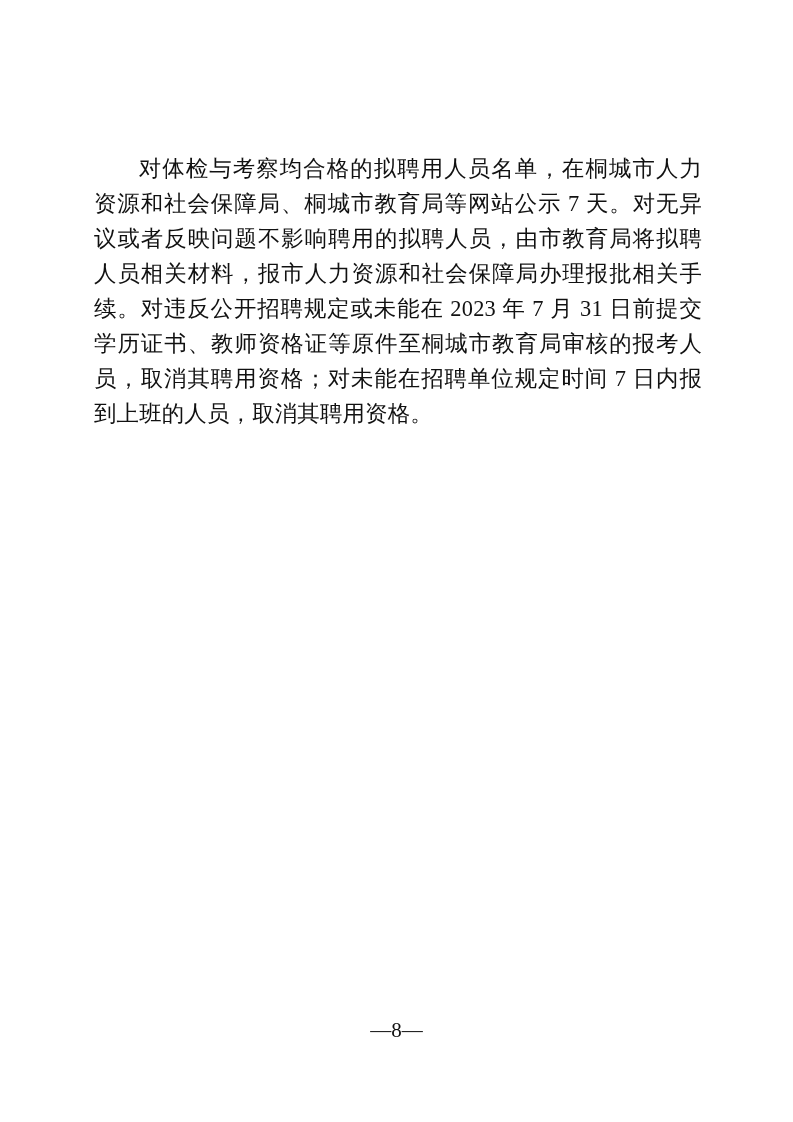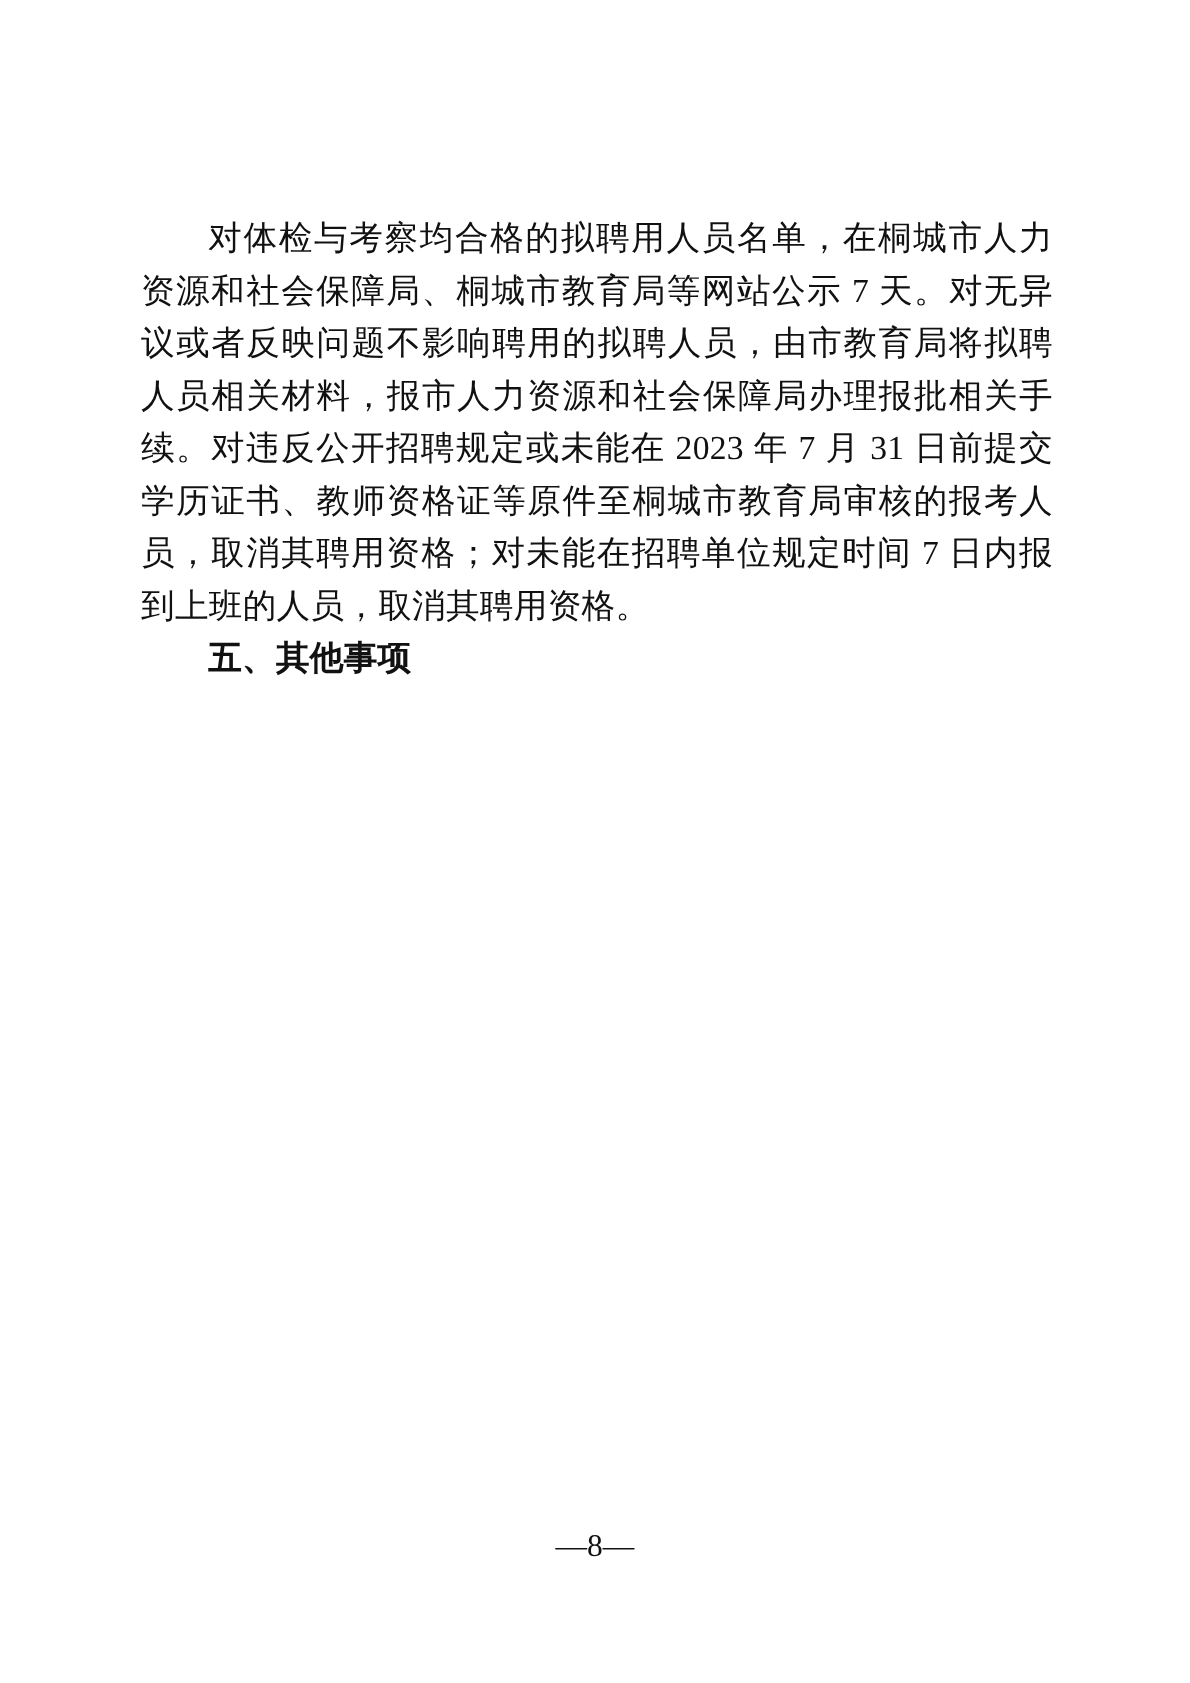--- a/index.html
+++ b/index.html
@@ -14,21 +14,21 @@
     color: #111111;
   }
   .page {
     position: absolute;
     inset: 0;
     background: #ffffff;
   }
   .content {
     position: absolute;
     left: 94px;
-    top: 141px;
+    top: 151px;
     width: 608px;
   }
   .content p {
     margin: 0;
     padding: 0;
     font-size: 22.4px;
     line-height: 35px;
     text-align: justify;
     text-indent: 2em;
     letter-spacing: 0.2px;
@@ -50,16 +50,15 @@
     font-family: "Liberation Serif", serif;
     color: #111111;
   }
 </style>
 </head>
 <body>
 
 <div class="page">
   <div class="content">
       <p class="body">对体检与考察均合格的拟聘用人员名单，在桐城市人力资源和社会保障局、桐城市教育局等网站公示 7 天。对无异议或者反映问题不影响聘用的拟聘人员，由市教育局将拟聘人员相关材料，报市人力资源和社会保障局办理报批相关手续。对违反公开招聘规定或未能在 2023 年 7 月 31 日前提交学历证书、教师资格证等原件至桐城市教育局审核的报考人员，取消其聘用资格；对未能在招聘单位规定时间 7 日内报到上班的人员，取消其聘用资格。</p>
-      <p class="heading">五、其他事项</p>
     </div>
   <div class="page-number">—8—</div>
 </div>
 
 </body></html>

